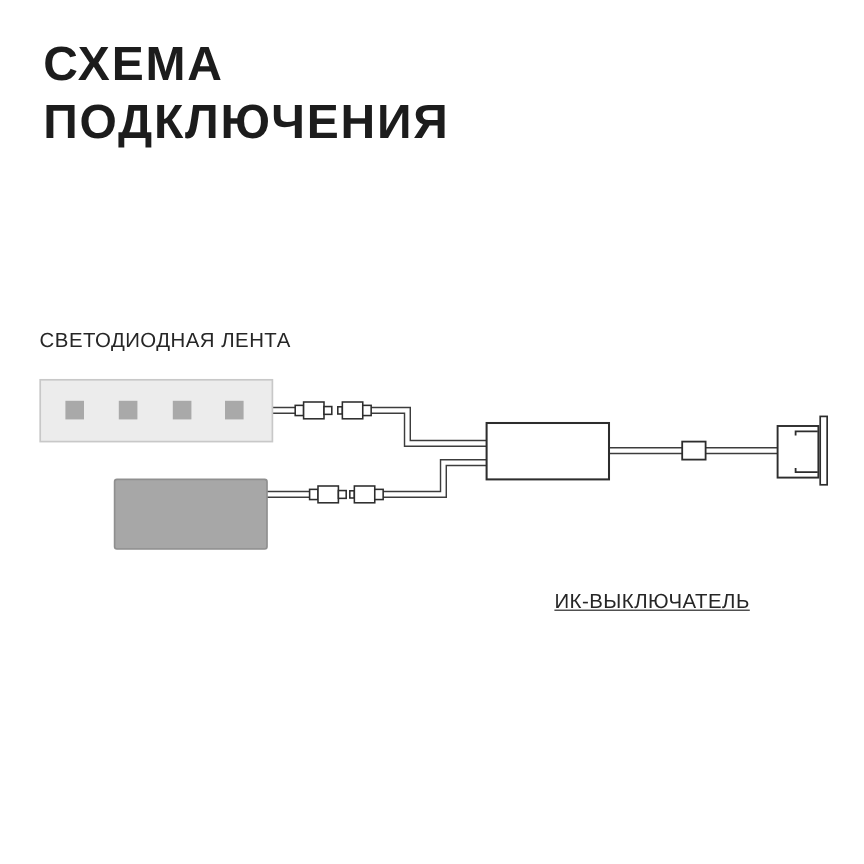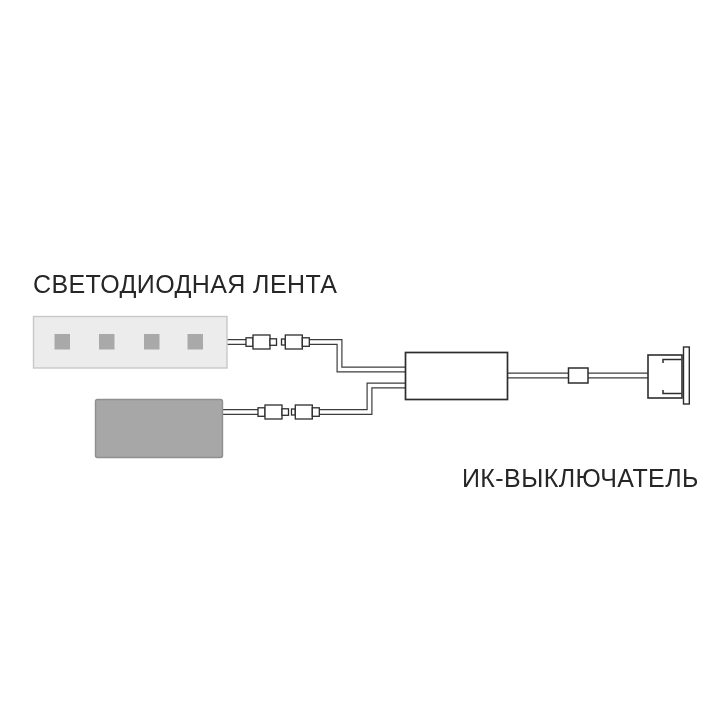--- a/index.html
+++ b/index.html
@@ -13,49 +13,53 @@
   .stage { position: absolute; inset: 0; }
   .title {
     position: absolute; left: 36px; top: 30px;
     font-size: 40px; font-weight: 700;
     line-height: 48px; letter-spacing: 1.5px;
     color: var(--title-color, #1c1c1c);
     white-space: nowrap;
   }
   .diagram-label {
     position: absolute;
-    font-size: 25px; font-weight: 400;
+    font-size: 17px; font-weight: 400;
     letter-spacing: 0.4px;
     color: var(--text-color, #262626);
     white-space: nowrap;
     line-height: 30px;
   }
   #label-led    { left: 33px;  top: 269px; }
   #label-psu    { left: 97px;  top: 474px; }
-  #label-switch { left: 462px; top: 463px; }
+  #label-switch { left: 462px; top: 487px; text-decoration: underline; }
   svg.diagram { position: absolute; left: 0; top: 0; }
 
   .wire-outer { fill: none; stroke: var(--wire-color, #3c3c3c); stroke-width: 6; }
   .wire-inner { fill: none; stroke: #ffffff; stroke-width: 3.6; }
   .part  { fill: #ffffff; stroke: var(--outline-color, #2d2d2d); }
   .conn  { stroke-width: 1.3; }
   .box   { stroke-width: 1.7; }
   .bead  { stroke-width: 1.5; }
   .sw    { stroke-width: 1.6; }
   .plate { stroke-width: 1.4; }
   .clip  { fill: none; stroke: var(--outline-color, #2d2d2d); stroke-width: 1.5; }
   .strip { fill: var(--led-strip-fill, #ececec); stroke: var(--led-strip-border, #c8c8c8); stroke-width: 1.4; }
   .chip  { fill: var(--led-chip-fill, #a9a9a9); }
   .psu   { fill: var(--psu-fill, #a7a7a7); stroke: var(--psu-border, #8f8f8f); stroke-width: 1.4; }
 </style>
 </head>
 <body>
 
 <div class="stage">
 
+  <div class="title">
+    <div>СХЕМА</div>
+    <div>ПОДКЛЮЧЕНИЯ</div>
+  </div>
 
   <div id="label-led" class="diagram-label">СВЕТОДИОДНАЯ ЛЕНТА</div>
   <div id="label-switch" class="diagram-label">ИК-ВЫКЛЮЧАТЕЛЬ</div>
 
   <svg class="diagram" width="720" height="720" viewBox="0 0 720 720">
 
     <path class="wire-outer" d="M224 342H250 M307 342H339.5V369.5H407 M220 412H262 M317 412H369.5V385.5H407 M506 375.5H572 M584 375.5H650"></path>
     <path class="wire-inner" d="M224 342H250 M307 342H339.5V369.5H407 M220 412H262 M317 412H369.5V385.5H407 M506 375.5H572 M584 375.5H650"></path>
 
     <rect class="strip" x="33.5" y="316.5" width="193.5" height="51.5"></rect>

